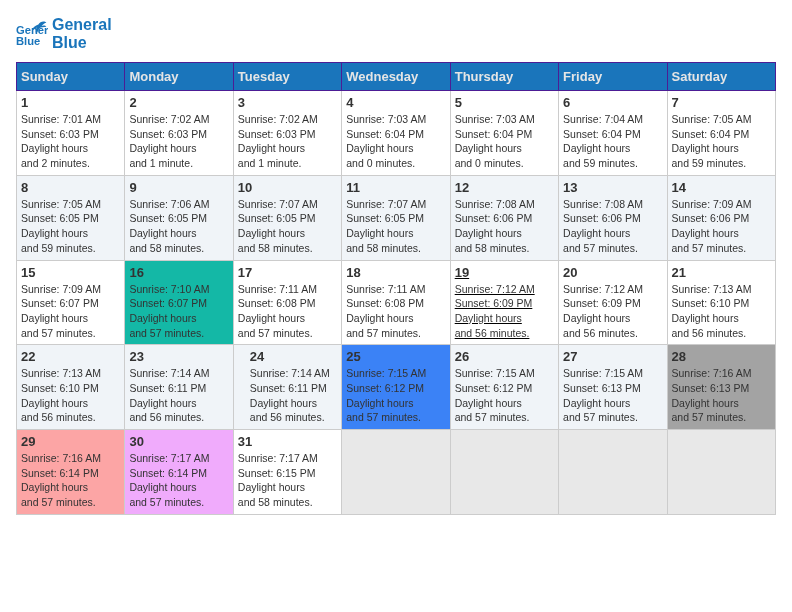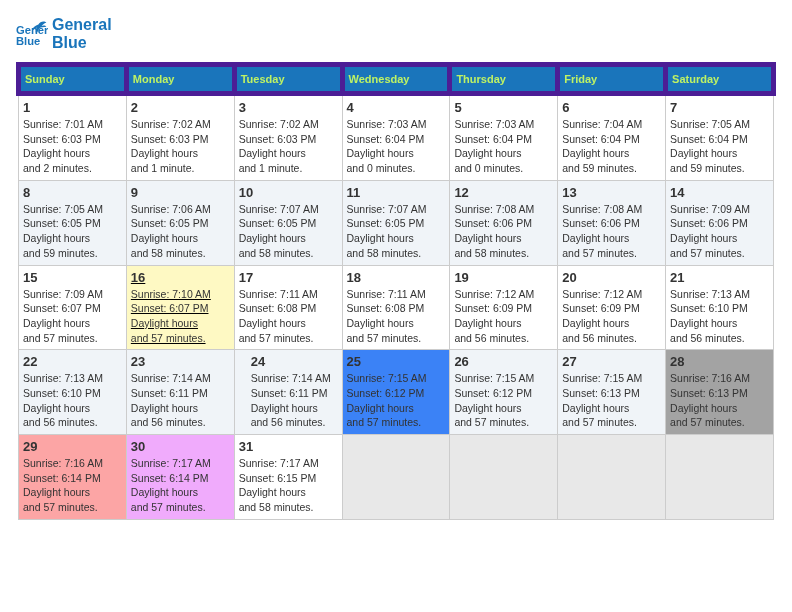--- a/index.html
+++ b/index.html
@@ -38,26 +38,26 @@
       color: #555;
       margin-top: 2px;
     }
     .calendar {
       width: 100%;
       border-collapse: collapse;
       font-size: 11px;
     }
     .calendar th {
       background: #1a75bb;
-      color: #bef264;
+      color: #e5e5e5;
       padding: 6px 4px;
       text-align: left;
-      font-size: 11px;
+      font-size: 13px;
       font-weight: bold;
-      border: 5px solid #4c1d95;
+      border: 1px solid #4c1d95;
     }
     .calendar td {
       border: 1px solid #ccc;
       vertical-align: top;
       padding: 4px;
       width: 14.28%;
       min-height: 80px;
       background: #fff;
     }
     .calendar tr:nth-child(even) td {
@@ -175,33 +175,33 @@
         <td style="background: rgb(240, 244, 248);">
           <div class="day-number">14</div>
           <div class="day-info">Sunrise: 7:09 AM<br>Sunset: 6:06 PM<br>Daylight hours<br>and 57 minutes.</div>
         </td>
       </tr>
       <tr>
         <td style="background: rgb(255, 255, 255);">
           <div class="day-number">15</div>
           <div class="day-info">Sunrise: 7:09 AM<br>Sunset: 6:07 PM<br>Daylight hours<br>and 57 minutes.</div>
         </td>
-        <td style="background: #fef9c3; text-decoration: underline;">
+        <td style="background: #14b8a6;">
           <div class="day-number">16</div>
           <div class="day-info">Sunrise: 7:10 AM<br>Sunset: 6:07 PM<br>Daylight hours<br>and 57 minutes.</div>
         </td>
         <td style="background: rgb(255, 255, 255);">
           <div class="day-number">17</div>
           <div class="day-info">Sunrise: 7:11 AM<br>Sunset: 6:08 PM<br>Daylight hours<br>and 57 minutes.</div>
         </td>
         <td style="background: rgb(255, 255, 255);">
           <div class="day-number">18</div>
           <div class="day-info">Sunrise: 7:11 AM<br>Sunset: 6:08 PM<br>Daylight hours<br>and 57 minutes.</div>
         </td>
-        <td style="background: rgb(255, 255, 255);">
+        <td style="background: rgb(255, 255, 255); text-decoration: underline;">
           <div class="day-number">19</div>
           <div class="day-info">Sunrise: 7:12 AM<br>Sunset: 6:09 PM<br>Daylight hours<br>and 56 minutes.</div>
         </td>
         <td style="background: rgb(255, 255, 255);">
           <div class="day-number">20</div>
           <div class="day-info">Sunrise: 7:12 AM<br>Sunset: 6:09 PM<br>Daylight hours<br>and 56 minutes.</div>
         </td>
         <td style="background: rgb(255, 255, 255);">
           <div class="day-number">21</div>
           <div class="day-info">Sunrise: 7:13 AM<br>Sunset: 6:10 PM<br>Daylight hours<br>and 56 minutes.</div>

